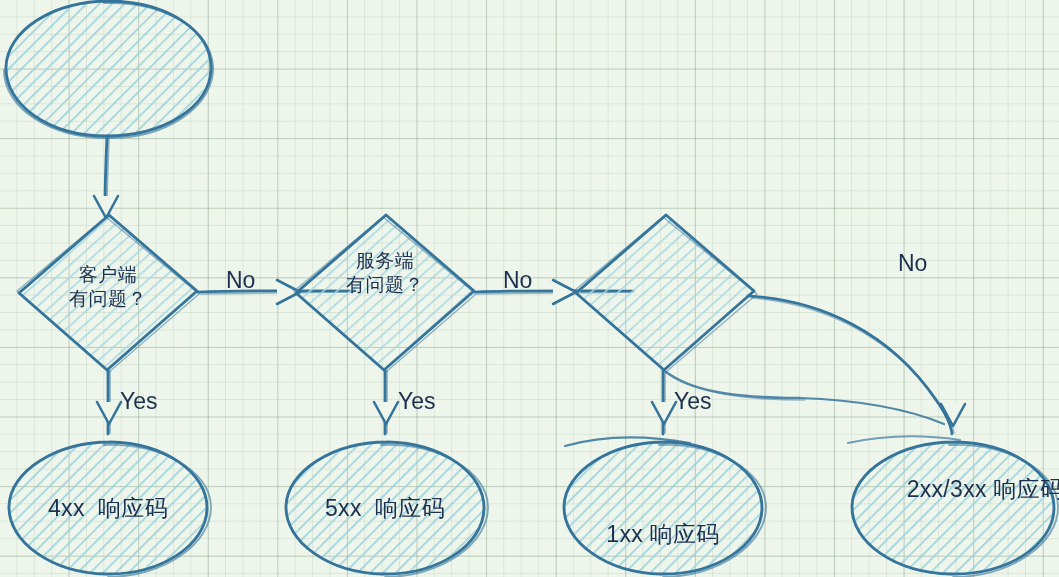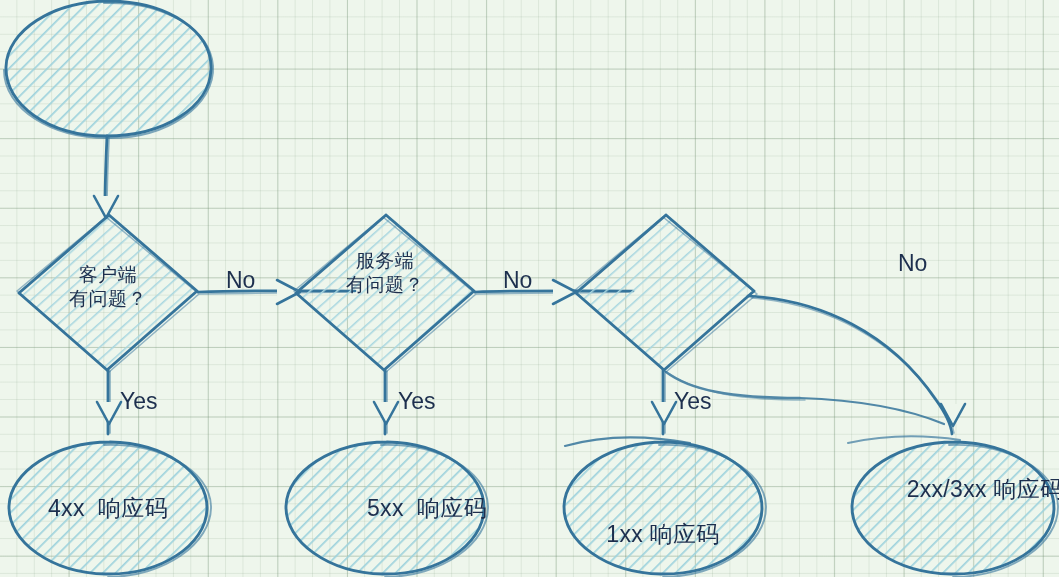--- a/index.html
+++ b/index.html
@@ -162,21 +162,21 @@
 
   <div class="nodelabel cjk2" style="left:18px;top:263px;width:180px;">客户端
 有问题？</div>
 
   <div class="nodelabel cjk2" style="left:295px;top:249px;width:180px;">服务端
 有问题？</div>
 
 
   <div class="nodelabel term" style="left:8px;top:494px;width:200px;">4xx  响应码</div>
 
-  <div class="nodelabel term" style="left:285px;top:494px;width:200px;padding-left:42px;">5xx  响应码</div>
+  <div class="nodelabel term" style="left:285px;top:494px;width:200px;">5xx  响应码</div>
 
   <div class="nodelabel term" style="left:563px;top:520px;width:200px;">1xx 响应码</div>
 
   <div class="nodelabel term" style="left:851px;top:475px;width:204px;padding-left:32px;">2xx/3xx 响应码</div>
 
   <div class="edgelabel" style="left:226px;top:267px;">No</div>
 
   <div class="edgelabel" style="left:120px;top:388px;">Yes</div>
 
   <div class="edgelabel" style="left:503px;top:267px;">No</div>

